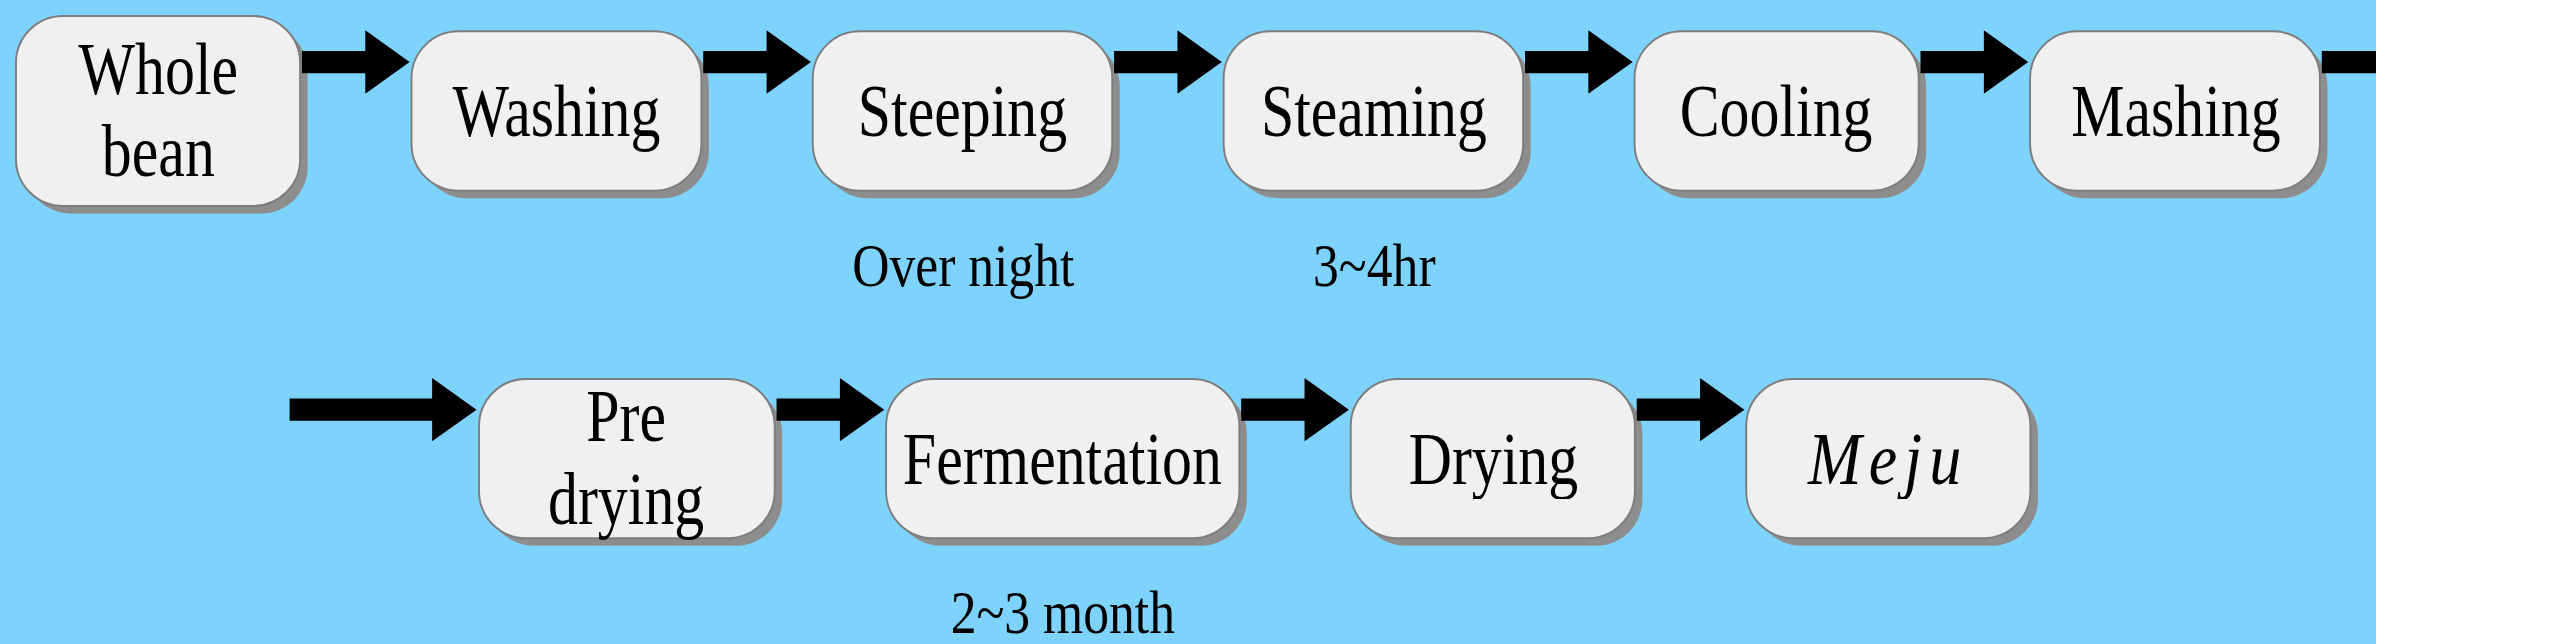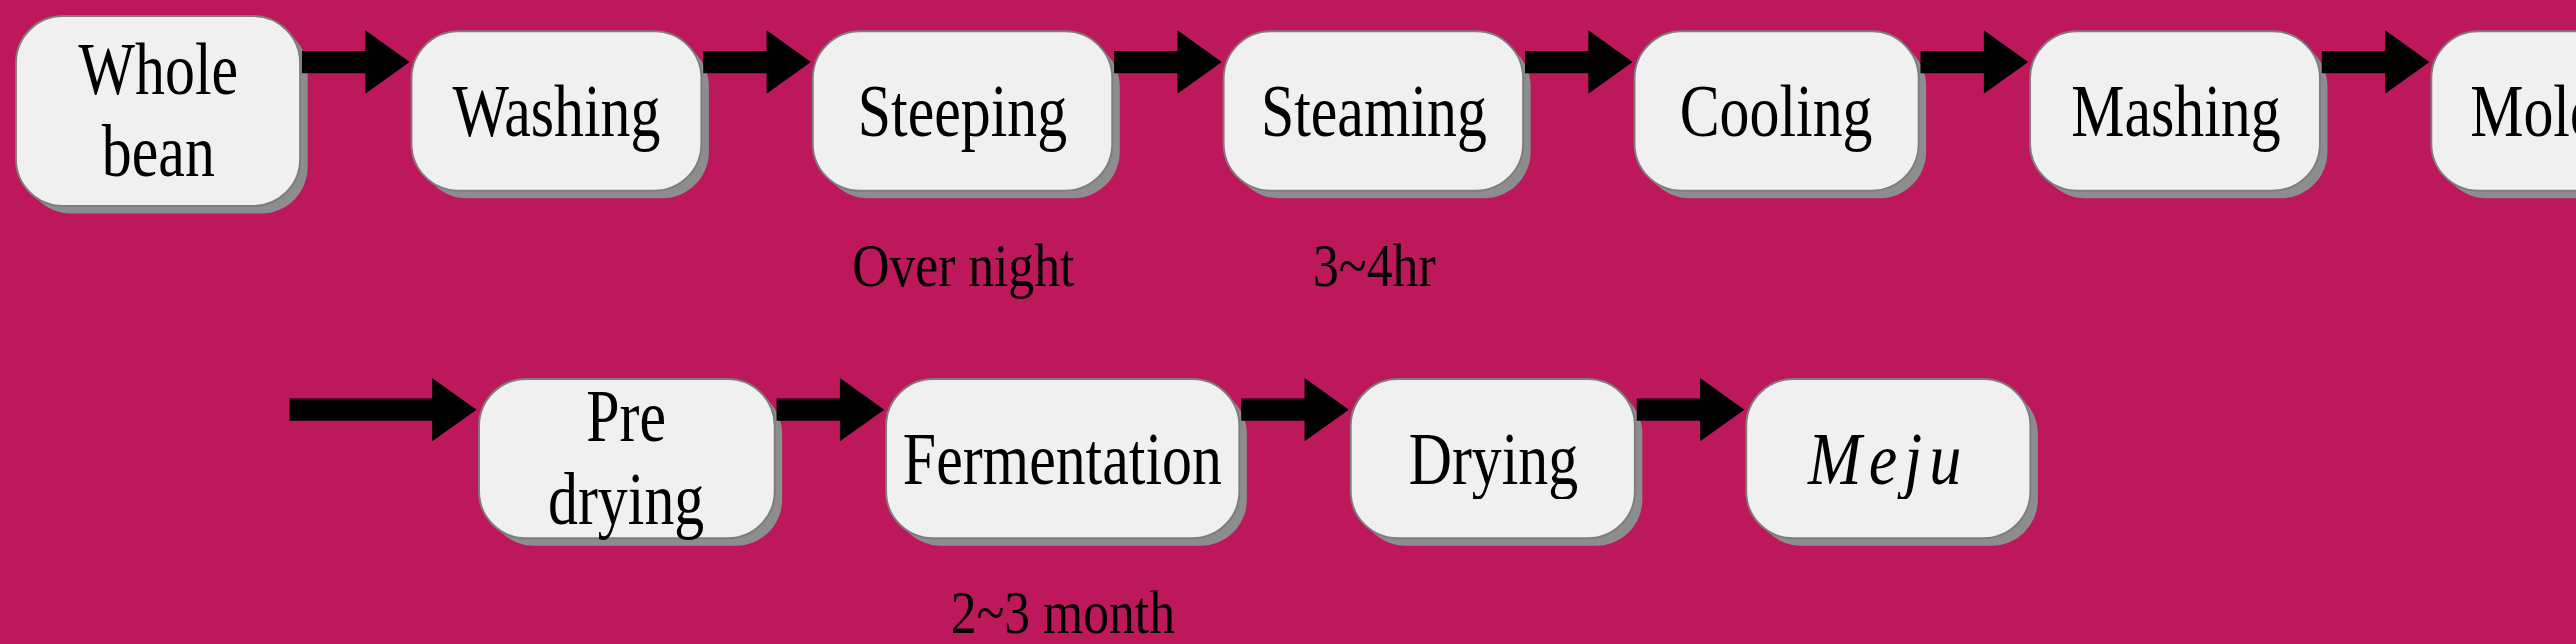--- a/index.html
+++ b/index.html
@@ -2,23 +2,23 @@
 <html style="font-size:13.4px"><head>
 <meta charset="utf-8">
 <style>
   html, body {
     margin: 0;
     padding: 0;
     background: #ffffff;
   }
   #canvas {
     position: relative;
-    width: 2576px;
+    width: 2376px;
     height: 644px;
-    background: #be185d;
+    background: #7dd3fc;
     overflow: hidden;
     font-family: "Liberation Serif", "DejaVu Serif", serif;
   }
 
   
   .row {
     position: absolute;
     display: flex;
     align-items: flex-start;
   }

